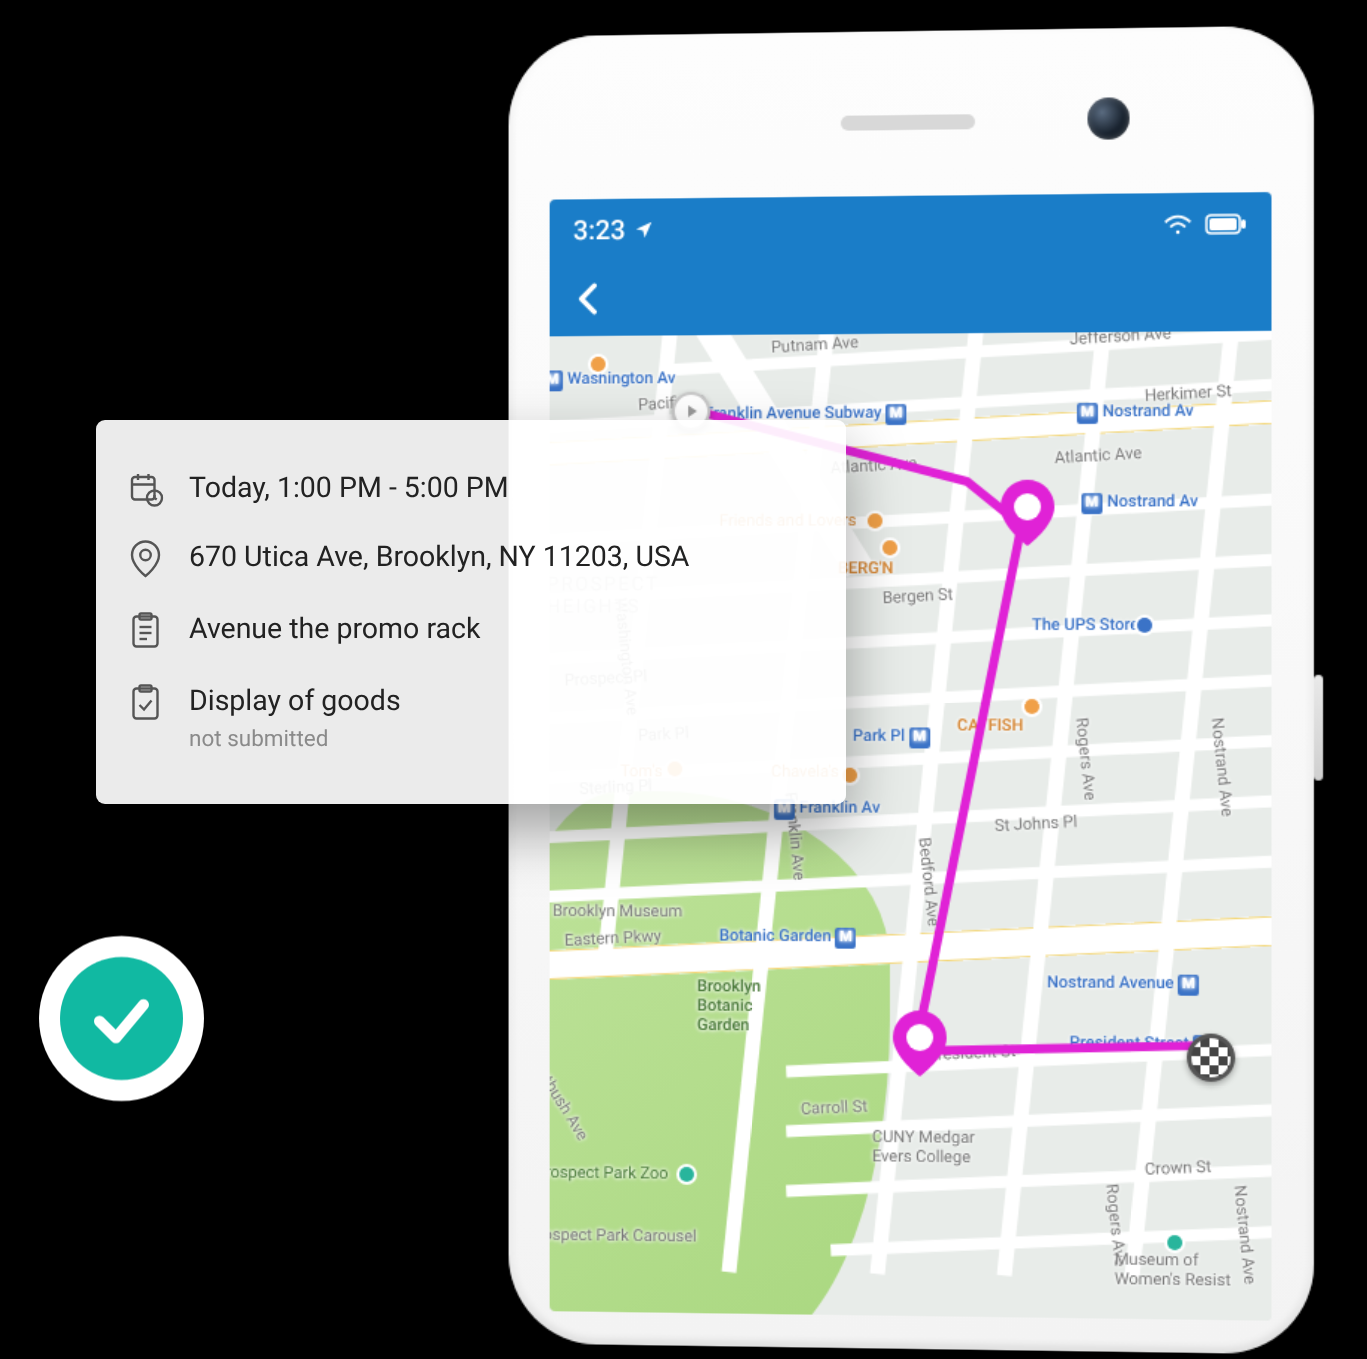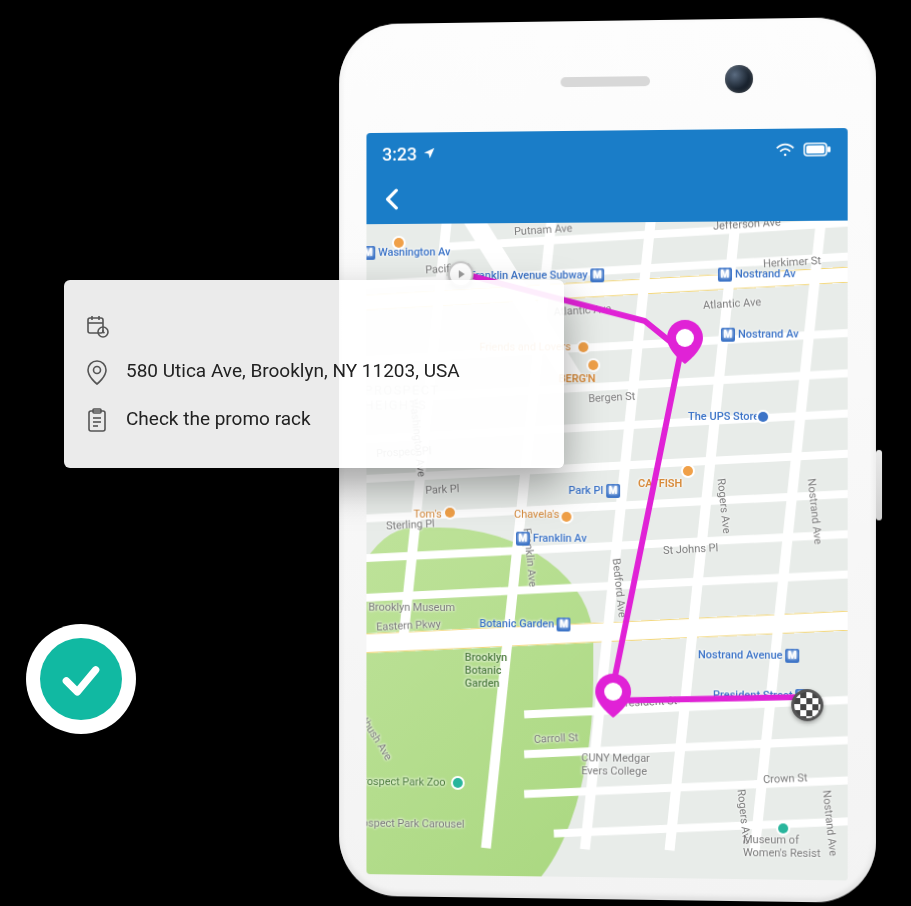--- a/index.html
+++ b/index.html
@@ -426,41 +426,55 @@
       <div class="icon">
         <svg width="24" height="24" viewBox="0 0 24 24" fill="none" stroke="#555" stroke-width="1.6">
             <rect x="3" y="4" width="15" height="15" rx="2"></rect>
             <line x1="3" y1="9" x2="18" y2="9"></line>
             <line x1="7" y1="2" x2="7" y2="6"></line>
             <line x1="14" y1="2" x2="14" y2="6"></line>
             <circle cx="18" cy="18" r="5"></circle>
             <path d="M18 16v2l1.5 1"></path>
           </svg>
       </div>
+      <div class="txt"><span>Today, 1:00 PM - 5:00 PM</span></div>
     </div>
     <div class="row">
       <div class="icon">
         <svg width="22" height="26" viewBox="0 0 22 26" fill="none" stroke="#555" stroke-width="1.6">
             <path d="M11 1C6 1 2 5 2 10c0 7 9 14 9 14s9-7 9-14c0-5-4-9-9-9z"></path>
             <circle cx="11" cy="10" r="3.5"></circle>
           </svg>
       </div>
-      <div class="txt"><span>580 Utica Ave, Brooklyn, NY 11203, USA</span></div>
+      <div class="txt"><span>670 Utica Ave, Brooklyn, NY 11203, USA</span></div>
     </div>
     <div class="row">
       <div class="icon">
         <svg width="22" height="26" viewBox="0 0 22 26" fill="none" stroke="#555" stroke-width="1.6">
             <rect x="3" y="3" width="16" height="20" rx="2"></rect>
             <rect x="7" y="1" width="8" height="4" rx="1"></rect>
             <line x1="7" y1="10" x2="15" y2="10"></line>
             <line x1="7" y1="14" x2="15" y2="14"></line>
             <line x1="7" y1="18" x2="12" y2="18"></line>
           </svg>
       </div>
-      <div class="txt"><span>Check the promo rack</span></div>
+      <div class="txt"><span>Avenue the promo rack</span></div>
+    </div>
+    <div class="row">
+      <div class="icon">
+        <svg width="22" height="26" viewBox="0 0 22 26" fill="none" stroke="#555" stroke-width="1.6">
+            <rect x="3" y="3" width="16" height="20" rx="2"></rect>
+            <rect x="7" y="1" width="8" height="4" rx="1"></rect>
+            <path d="M7 14l3 3 5-6"></path>
+          </svg>
+      </div>
+      <div class="txt">
+        <span>Display of goods</span>
+        <span class="sub">not submitted</span>
+      </div>
     </div>
   </div>
 
   <div class="check-badge">
     <div class="inner">
       <svg width="44" height="44" viewBox="0 0 24 24" fill="none" stroke="#fff" stroke-width="4" stroke-linecap="round" stroke-linejoin="round">
           <polyline points="4,13 10,19 20,7"></polyline>
         </svg>
     </div>
   </div>

